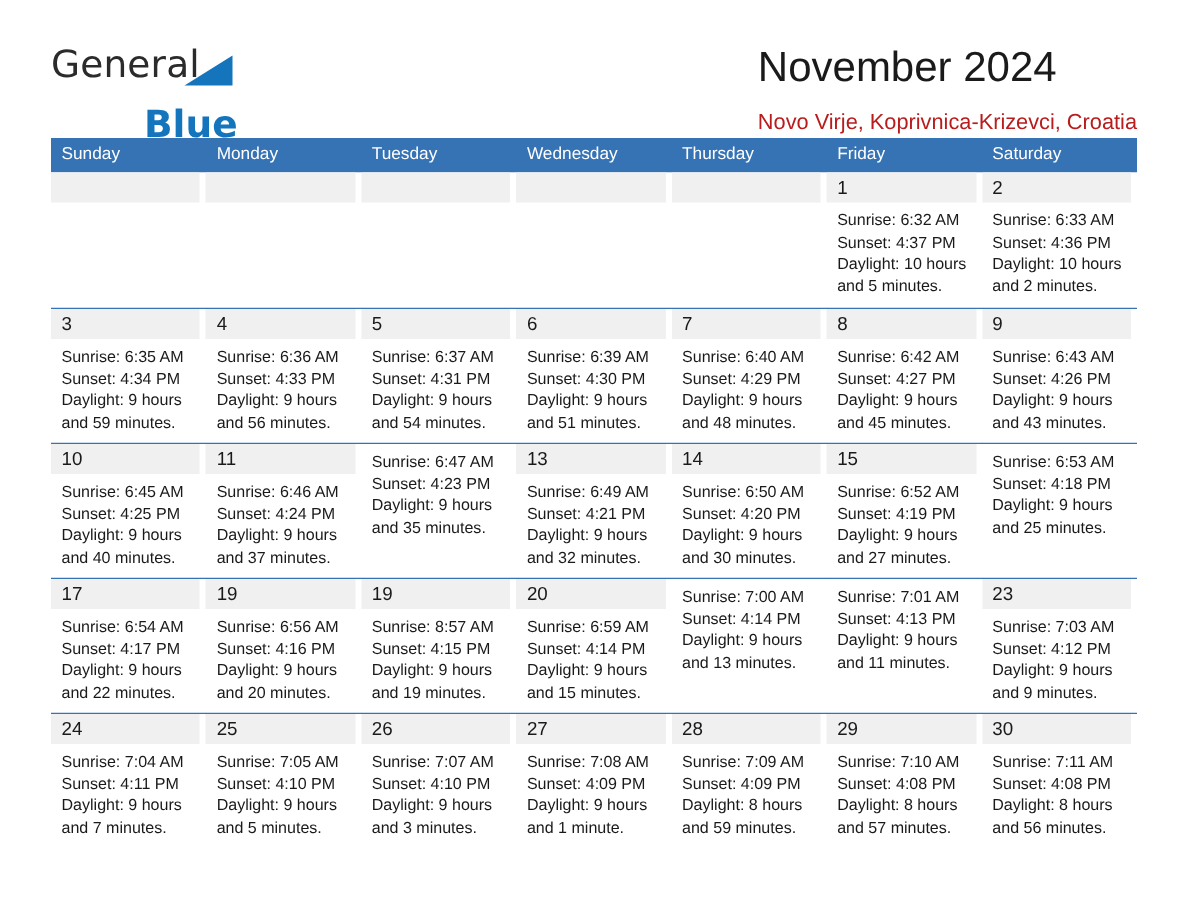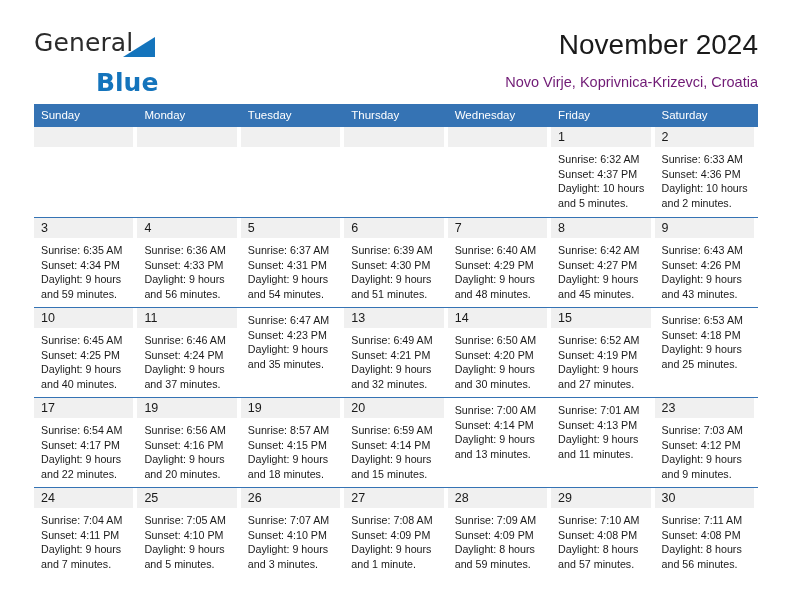--- a/index.html
+++ b/index.html
@@ -61,41 +61,40 @@
     top: 40px;
     font-size: 25px;
     color: #1474bc;
     font-family: "DejaVu Sans", sans-serif;
     font-weight: 700;
   }
   .title-block {
     position: absolute;
     right: 0;
     top: 0;
-    text-align: right;
   }
   .cal-title {
     font-size: 28px;
     color: #1a1a1a;
     line-height: 34px;
     white-space: nowrap;
   }
   .cal-subtitle {
     font-size: 14.5px;
-    color: #701a75;
+    color: #b91c1c;
     line-height: 20px;
     margin-top: 10px;
     white-space: nowrap;
   }
 
   
   .calendar {
     position: absolute;
     left: 34px;
-    top: 104px;
+    top: 92px;
     width: 724px;
   }
   .dow-row {
     display: flex;
     background: #3573b4;
     height: 23px;
   }
   .dow {
     flex: 1 1 0;
     color: #ffffff;
@@ -152,22 +151,22 @@
       <div class="cal-title">November 2024</div>
       <div class="cal-subtitle">Novo Virje, Koprivnica-Krizevci, Croatia</div>
     </div>
   </div>
 
   <div class="calendar">
     <div class="dow-row" id="dow-row">
         <div class="dow">Sunday</div>
         <div class="dow">Monday</div>
         <div class="dow">Tuesday</div>
+        <div class="dow">Wednesday</div>
         <div class="dow">Thursday</div>
-        <div class="dow">Wednesday</div>
         <div class="dow">Friday</div>
         <div class="dow">Saturday</div>
       </div>
     <div id="weeks-container">
         <div class="week first">
           <div class="cell empty">
             <div class="datenum"></div>
             <div class="info"></div>
           </div>
           <div class="cell empty">
@@ -351,21 +350,21 @@
               <div>Daylight: 9 hours</div>
               <div>and 20 minutes.</div>
             </div>
           </div>
           <div class="cell">
             <div class="datenum">19</div>
             <div class="info">
               <div>Sunrise: 8:57 AM</div>
               <div>Sunset: 4:15 PM</div>
               <div>Daylight: 9 hours</div>
-              <div>and 18 minutes.</div>
+              <div>and 19 minutes.</div>
             </div>
           </div>
           <div class="cell">
             <div class="datenum">20</div>
             <div class="info">
               <div>Sunrise: 6:59 AM</div>
               <div>Sunset: 4:14 PM</div>
               <div>Daylight: 9 hours</div>
               <div>and 15 minutes.</div>
             </div>

